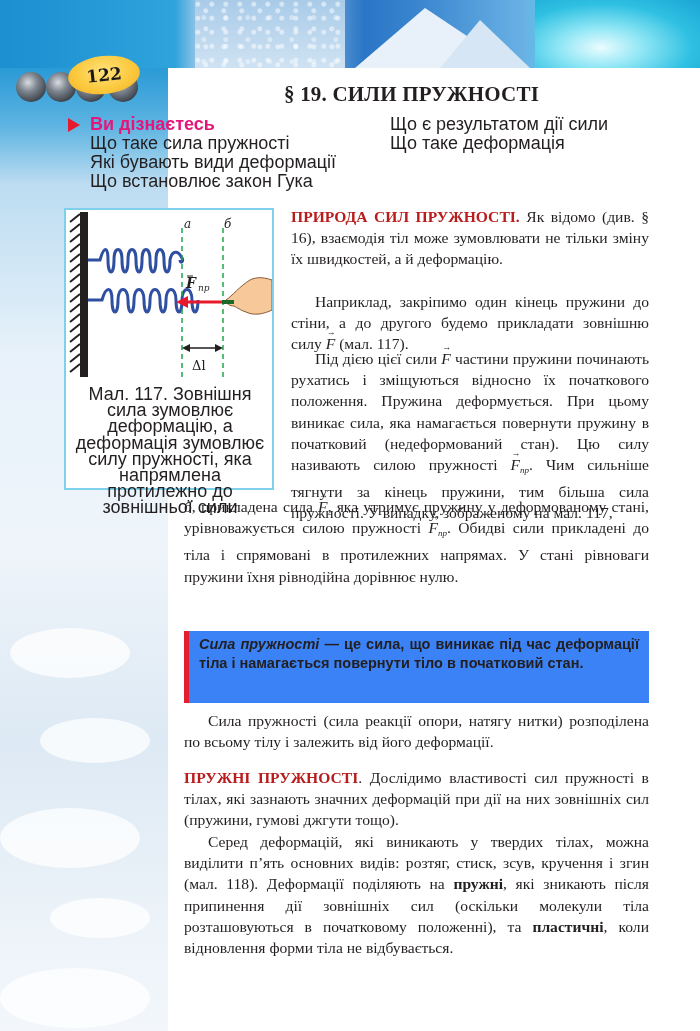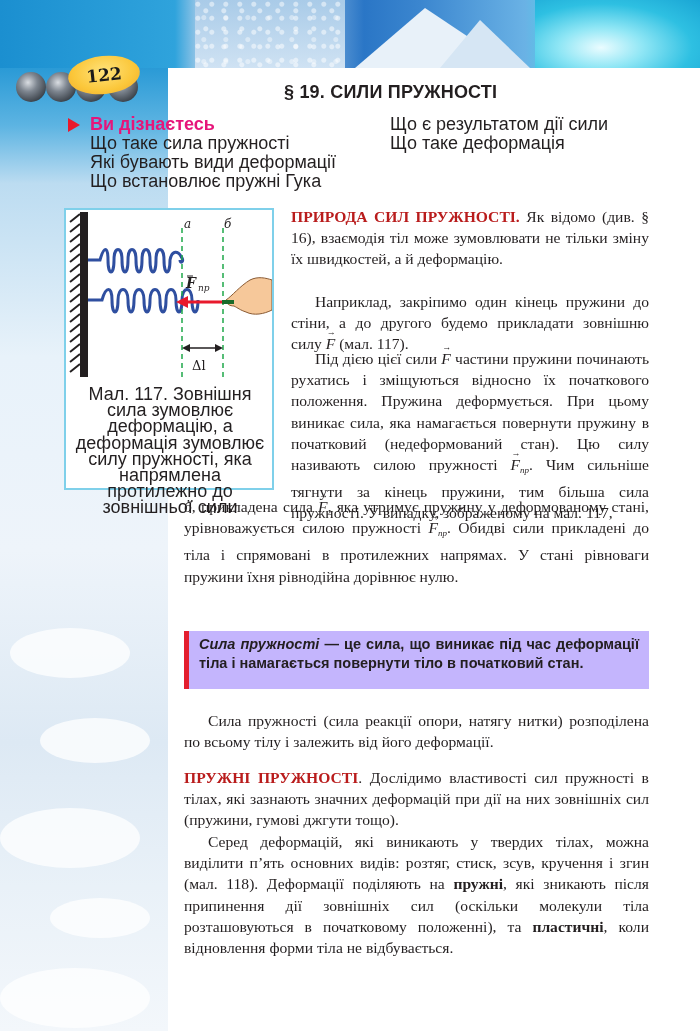--- a/index.html
+++ b/index.html
@@ -29,21 +29,21 @@
 
   
   .balls { position: absolute; left: 16px; top: 72px; height: 30px; width: 130px; }
   .ball { position: absolute; top: 0; width: 30px; height: 30px; border-radius: 50%;
     background: radial-gradient(circle at 40% 35%, #d9dde2 0%, #7d858f 35%, #3c434b 75%, #22272d 100%); }
   .page-num { position: absolute; left: 68px; top: 56px; width: 72px; height: 38px; border-radius: 50%;
     background: radial-gradient(ellipse at 50% 40%, #ffe27a 0%, #fbc73a 60%, #f0a92a 100%);
     display: flex; align-items: center; justify-content: center;
     font-family: "DejaVu Serif", serif; font-weight: bold; font-size: 17px; color: #1a1a1a; transform: rotate(-6deg); }
 
-  .title { position: absolute; left: 284px; top: 82px; font-family: Liberation Sans, sans-serif; font-weight: bold; font-size: 18px; color: #231f20; letter-spacing: 0.2px; }
+  .title { position: absolute; left: 284px; top: 82px; font-family: Liberation Serif, serif; font-weight: bold; font-size: 21px; color: #231f20; letter-spacing: 0.2px; }
 
   
   .intro { position: absolute; top: 115px; font-family: "Liberation Sans", sans-serif; font-size: 18px; line-height: 19px; }
   .intro .head { color: #e6157a; font-weight: bold; position: relative; padding-left: 0; }
   .intro .tri { position: absolute; left: -22px; top: 3px; width: 0; height: 0;
     border-top: 7px solid transparent; border-bottom: 7px solid transparent; border-left: 12px solid #e8192c; }
   .intro .item { color: #231f20; }
   .intro-left { left: 90px; }
   .intro-right { left: 390px; }
 
@@ -56,21 +56,21 @@
   
   .body { font-family: "Liberation Serif", "DejaVu Serif", serif; font-size: 15.6px; line-height: 21.2px; color: #231f20; text-align: justify; }
   .p { position: absolute; }
   .p .ind { display: inline-block; width: 24px; }
   .kw { color: #b91c1c; font-weight: bold; }
   .vec { font-style: italic; position: relative; display: inline-block; }
   .vec::before { content: "\2192"; position: absolute; left: 1px; top: -11px; font-size: 9px; font-style: normal; }
   .sub { font-size: 9px; vertical-align: -3px; font-style: italic; }
 
   
-  .defbox { position: absolute; left: 184px; top: 631px; width: 465px; height: 58px; background: #c4b5fd;
+  .defbox { position: absolute; left: 184px; top: 631px; width: 465px; height: 72px; background: #3b82f6;
     border-left: 5px solid #e31e2f; padding: 4px 10px 0 10px;
     font-family: "Liberation Sans", sans-serif; font-weight: bold; font-size: 14.5px; line-height: 19px; text-align: justify; color: #231f20; }
   .defbox i { font-style: italic; }
 </style>
 </head>
 <body>
 
 <div class="banner">
   <div class="drops"></div>
   <div class="mountain"></div>
@@ -93,21 +93,21 @@
   <div class="ball" style="left:92px;"></div>
 </div>
 <div class="page-num">122</div>
 
 <div class="title">§ 19. СИЛИ ПРУЖНОСТІ</div>
 
 <div class="intro intro-left">
   <div class="head"><span class="tri"></span><span>Ви дізнаєтесь</span></div>
   <div class="item">Що таке сила пружності</div>
   <div class="item">Які бувають види деформації</div>
-  <div class="item">Що встановлює пружні Гука</div>
+  <div class="item">Що встановлює закон Гука</div>
 </div>
 <div class="intro intro-right">
   <div class="item">Що є результатом дії сили</div>
   <div class="item">Що таке деформація</div>
 </div>
 
 <div class="figure">
   <svg width="206" height="170" viewBox="0 0 206 170">
 
     <g stroke="#231f20" stroke-width="2">

